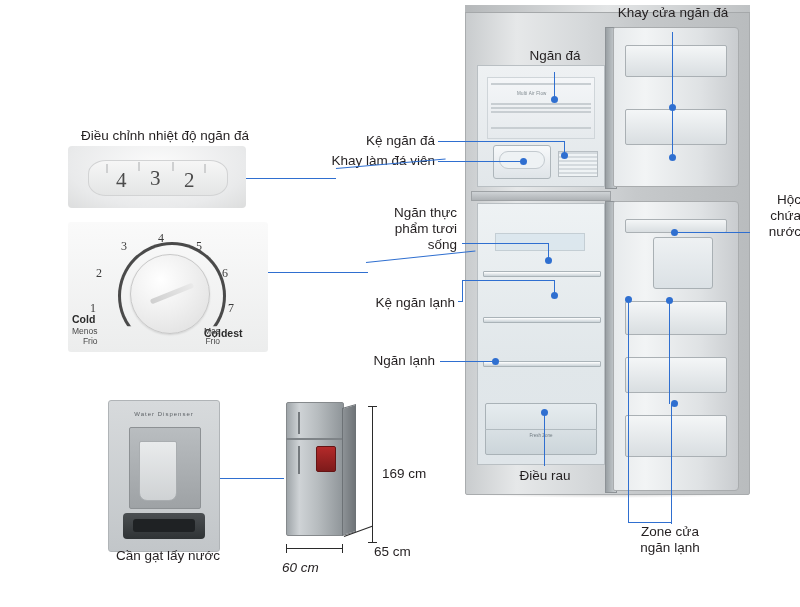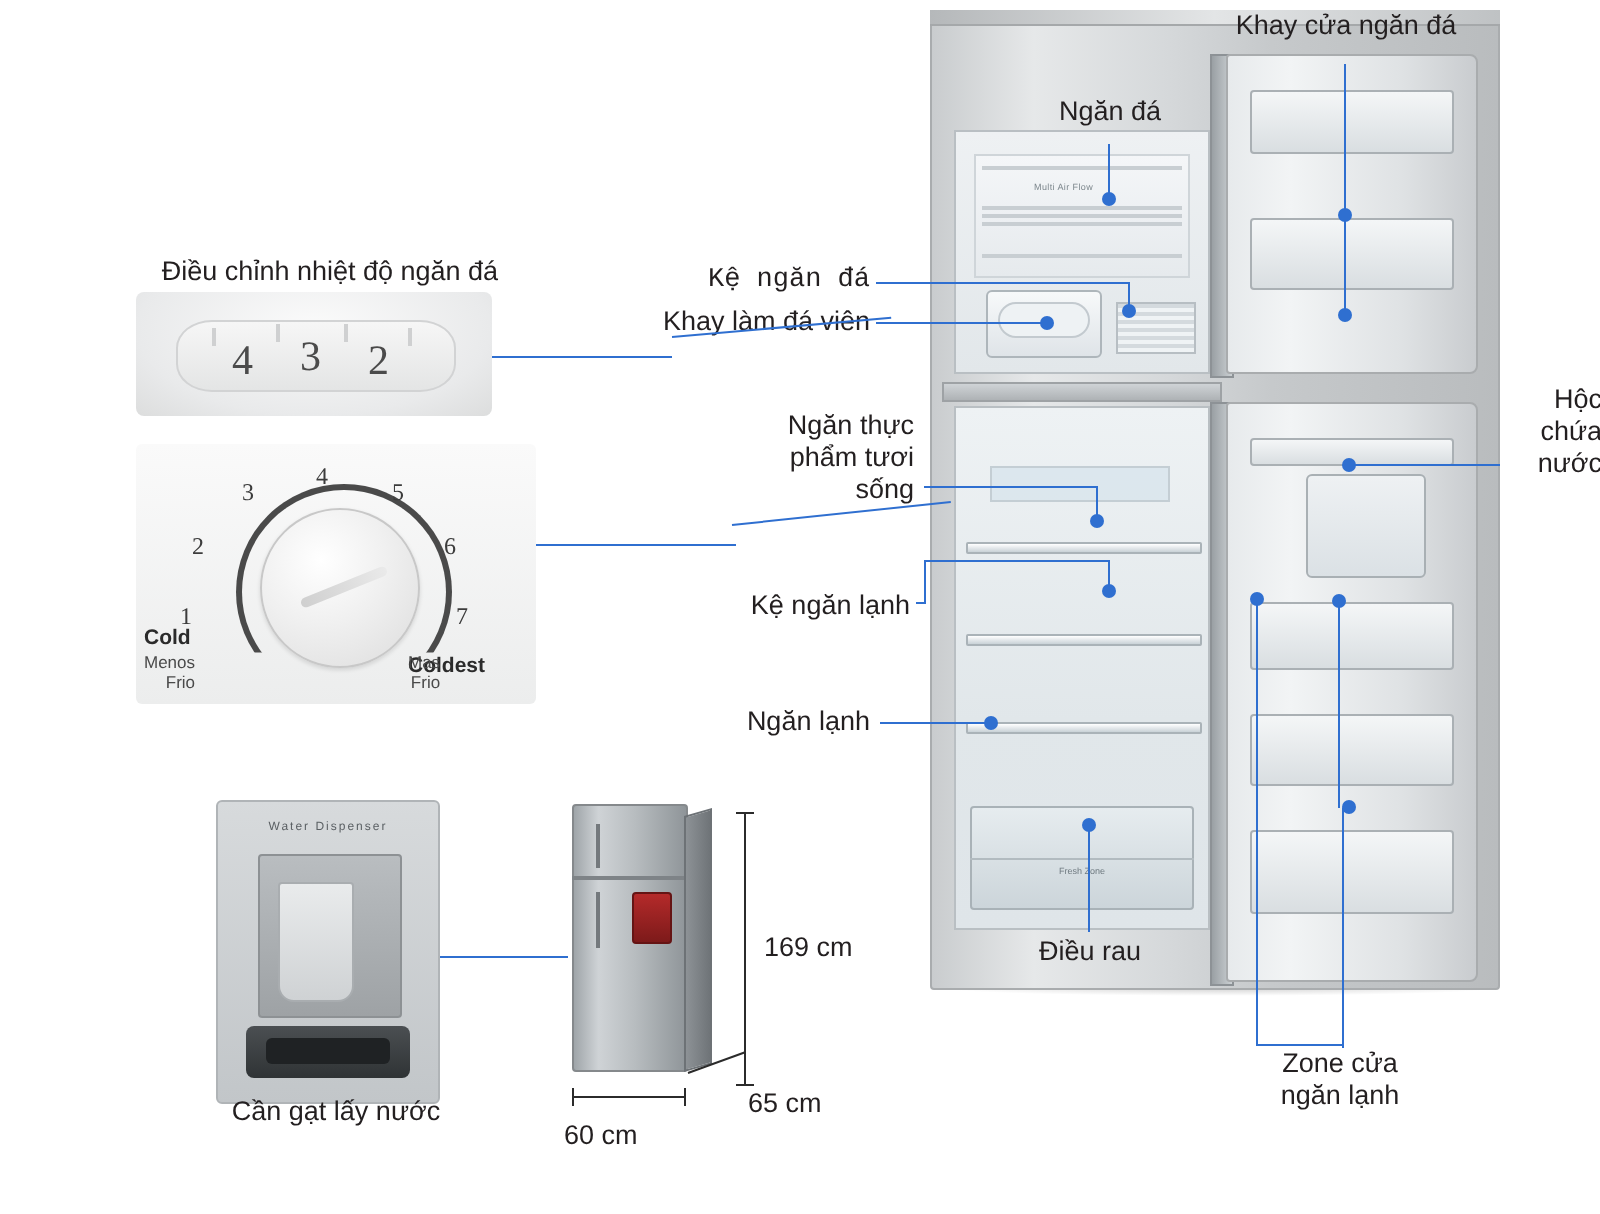--- a/index.html
+++ b/index.html
@@ -417,21 +417,21 @@
   <div class="leaderv" style="left:672px;top:106px;height:50px;"></div>
   <div class="label center" style="left:568px;top:5px;width:210px;">Khay cửa ngăn đá</div>
 
   <div class="dot" style="left:551px;top:96px;"></div>
   <div class="leaderv" style="left:554px;top:72px;height:26px;"></div>
   <div class="label center" style="left:500px;top:48px;width:110px;">Ngăn đá</div>
 
   <div class="dot" style="left:561px;top:152px;"></div>
   <div class="leader" style="left:438px;top:141px;width:127px;"></div>
   <div class="leaderv" style="left:564px;top:141px;height:14px;"></div>
-  <div class="label right" style="left:300px;top:133px;width:135px;font-family:Liberation Mono, monospace;">Kệ ngăn đá</div>
+  <div class="label right" style="left:300px;top:133px;width:135px;">Kệ ngăn đá</div>
 
   <div class="dot" style="left:520px;top:158px;"></div>
   <div class="leader" style="left:438px;top:161px;width:86px;"></div>
   <div class="label right" style="left:286px;top:153px;width:149px;">Khay làm đá viên</div>
 
   <div class="dot" style="left:671px;top:229px;"></div>
   <div class="leader" style="left:674px;top:232px;width:76px;"></div>
   <div class="label left" style="left:753px;top:192px;width:48px;">Hộc
 chứa
 nước</div>
@@ -524,18 +524,18 @@
   </div>
 
   <div class="dimline" style="left:372px;top:406px;width:1px;height:136px;"></div>
   <div class="dimline" style="left:368px;top:406px;width:9px;height:1px;"></div>
   <div class="dimline" style="left:368px;top:542px;width:9px;height:1px;"></div>
   <div class="cm-label" style="left:382px;top:466px;">169 cm</div>
 
   <div class="dimline" style="left:286px;top:548px;width:56px;height:1px;"></div>
   <div class="dimline" style="left:286px;top:544px;width:1px;height:9px;"></div>
   <div class="dimline" style="left:342px;top:544px;width:1px;height:9px;"></div>
-  <div class="cm-label" style="left:282px;top:560px;">60 cm</div>
+  <div class="cm-label" style="left:282px;top:560px;font-style:italic;">60 cm</div>
 
   <div class="dimline" style="left:344px;top:536px;width:30px;height:1px;transform:rotate(-20deg);transform-origin:left center;"></div>
   <div class="cm-label" style="left:374px;top:544px;">65 cm</div>
 
 </div>
 
 </body></html>

